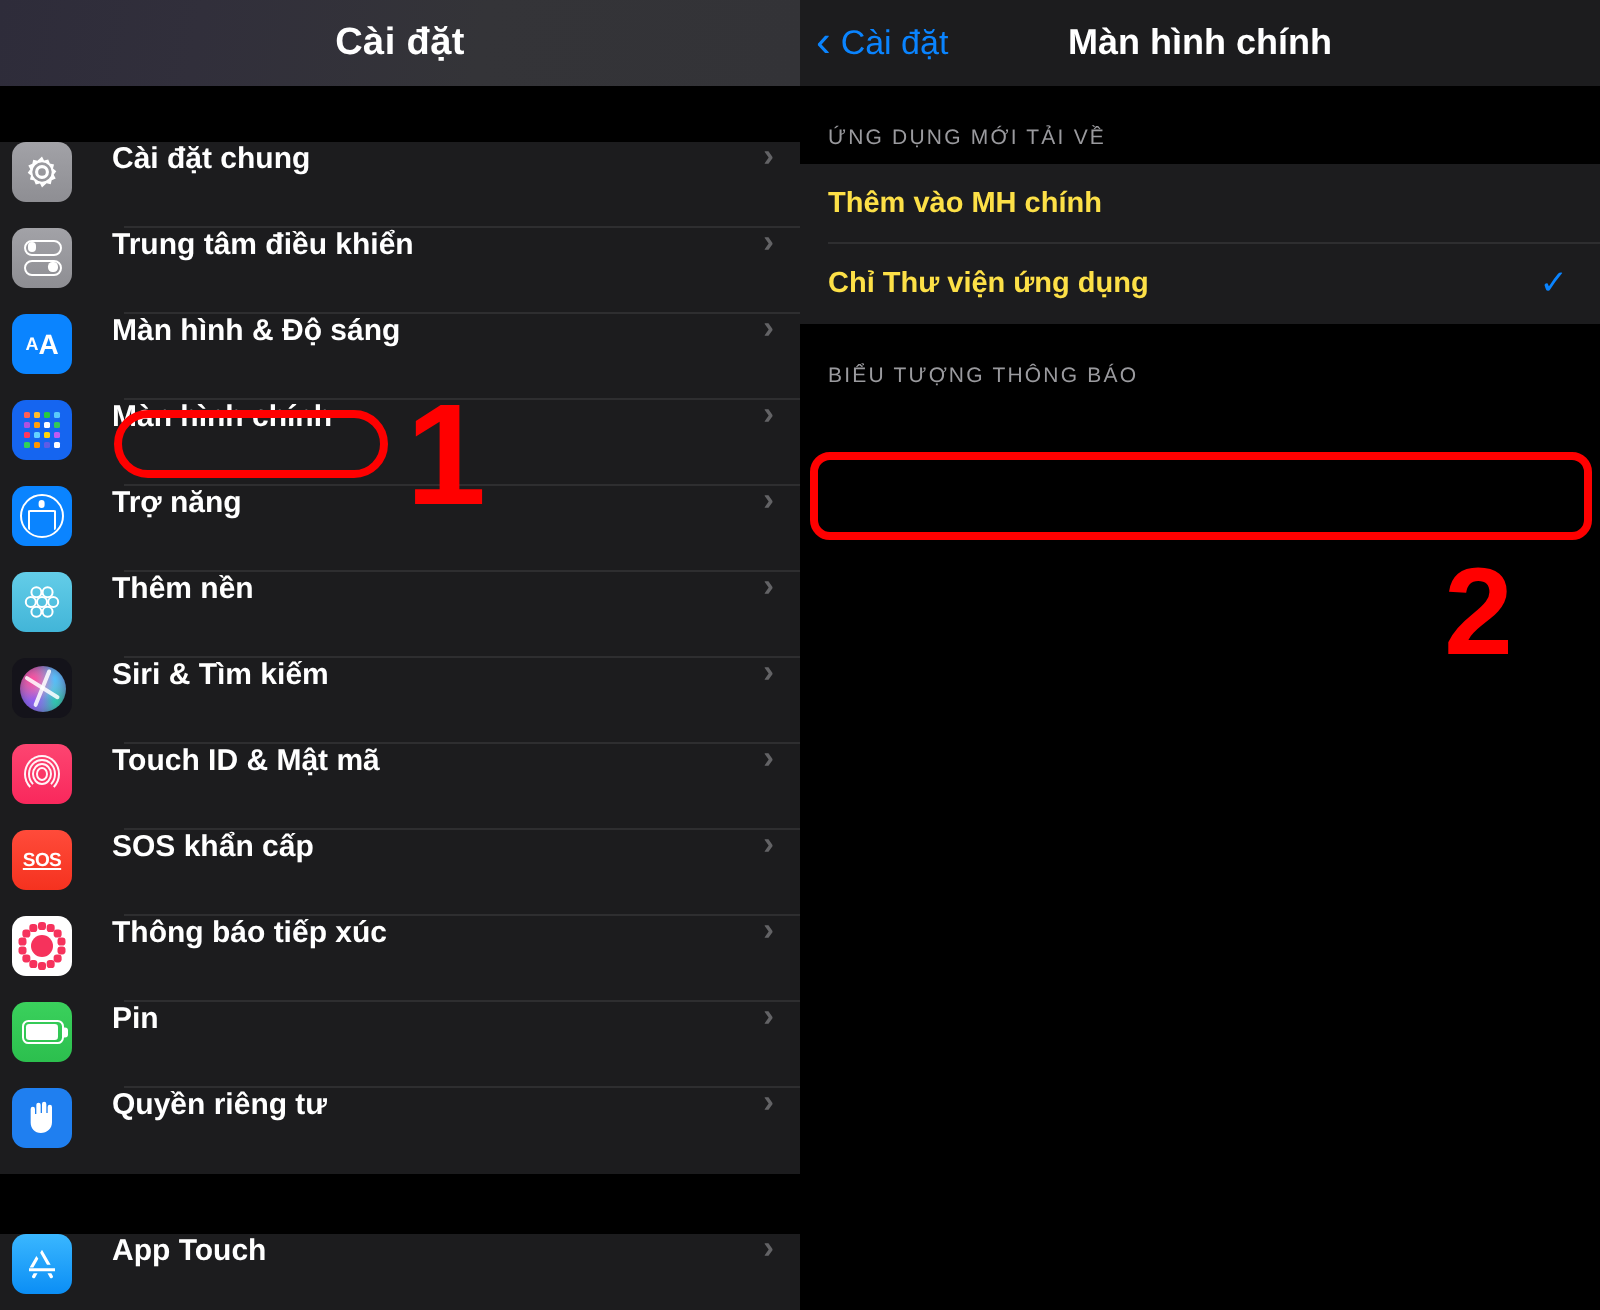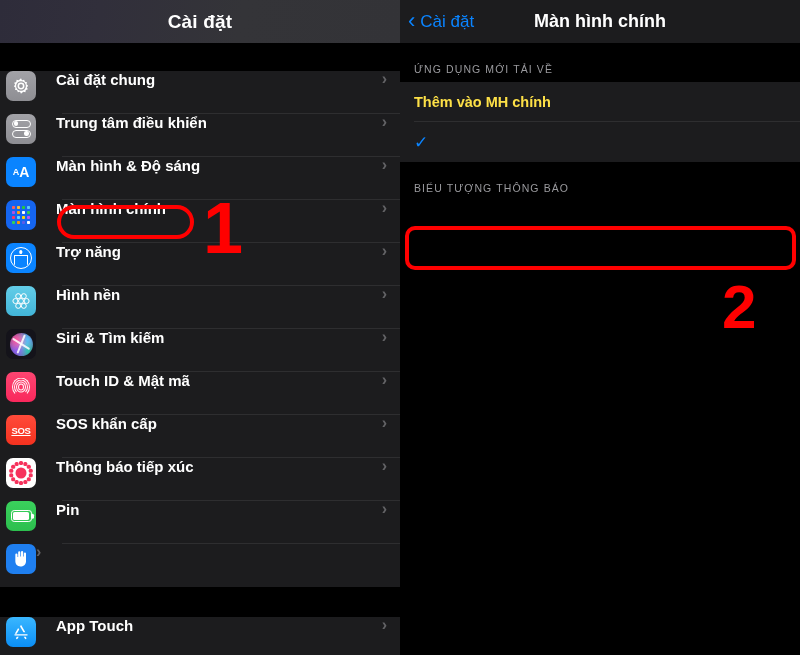--- a/index.html
+++ b/index.html
@@ -304,21 +304,21 @@
           <div class="flower" id="wall-flower">
               <i style="transform: translate(5.6px, 0px);"></i>
               <i style="transform: translate(2.8px, 4.85px);"></i>
               <i style="transform: translate(-2.8px, 4.85px);"></i>
               <i style="transform: translate(-5.6px, 0px);"></i>
               <i style="transform: translate(-2.8px, -4.85px);"></i>
               <i style="transform: translate(2.8px, -4.85px);"></i>
               <i></i>
             </div>
         </div>
-        <div class="row-label">Hình nền</div>
+        <div class="row-label">Thêm nền</div>
         <div class="chev">›</div>
         <div class="row-sep"></div>
       </div>
 
       <div class="row">
         <div class="row-icon ic-siri">
           <div class="orb"></div>
         </div>
         <div class="row-label">Siri &amp; Tìm kiếm</div>
         <div class="chev">›</div>
@@ -383,20 +383,21 @@
         <div class="chev">›</div>
         <div class="row-sep"></div>
       </div>
 
       <div class="row">
         <div class="row-icon ic-priv">
           <svg viewBox="0 0 24 24" fill="#ffffff">
               <path d="M18 10V5.4a1.3 1.3 0 00-2.6 0V9h-.8V3.6a1.3 1.3 0 00-2.6 0V9h-.8V4.1a1.3 1.3 0 00-2.6 0V9.6h-.8V6.6a1.3 1.3 0 00-2.6 0v8.2c0 3.4 2.5 6.2 6.1 6.2 3.6 0 6.7-2.4 6.7-6.4V10z"></path>
             </svg>
         </div>
+        <div class="row-label">Quyền riêng tư</div>
         <div class="chev">›</div>
       </div>
 
     </div>
 
     <div class="mid-gap"></div>
 
     <div class="list-group">
       <div class="row">
         <div class="row-icon ic-appstore">
@@ -421,20 +422,21 @@
     </div>
 
     <div class="sec-head">ỨNG DỤNG MỚI TẢI VỀ</div>
 
     <div class="r-group">
       <div class="r-row">
         <div class="r-label">Thêm vào MH chính</div>
         <div class="r-sep"></div>
       </div>
       <div class="r-row">
+        <div class="r-label">Chỉ Thư viện ứng dụng</div>
         <div class="r-check">✓</div>
       </div>
     </div>
 
     <div class="sec-head">BIỂU TƯỢNG THÔNG BÁO</div>
 
   </div>
 
   <div class="ann-box" style="left:57px; top:205px; width:137px; height:34px; border-radius:17px;"></div>
   <div class="ann-num" style="left:203px; top:192px; font-size:72px;">1</div>

